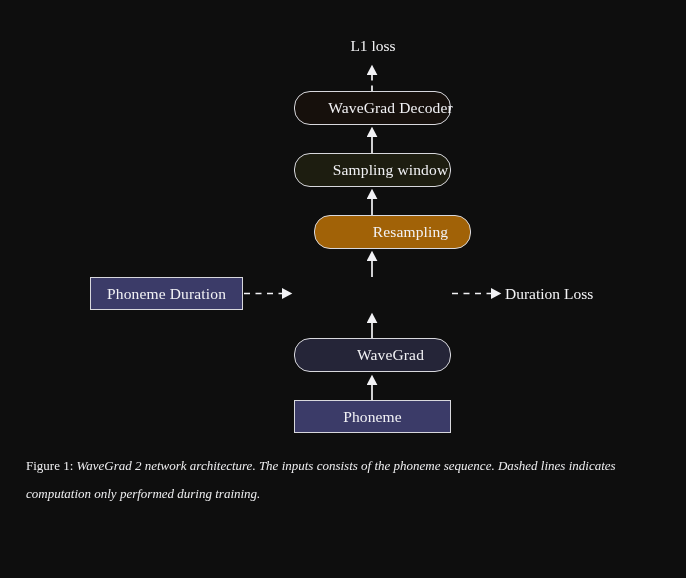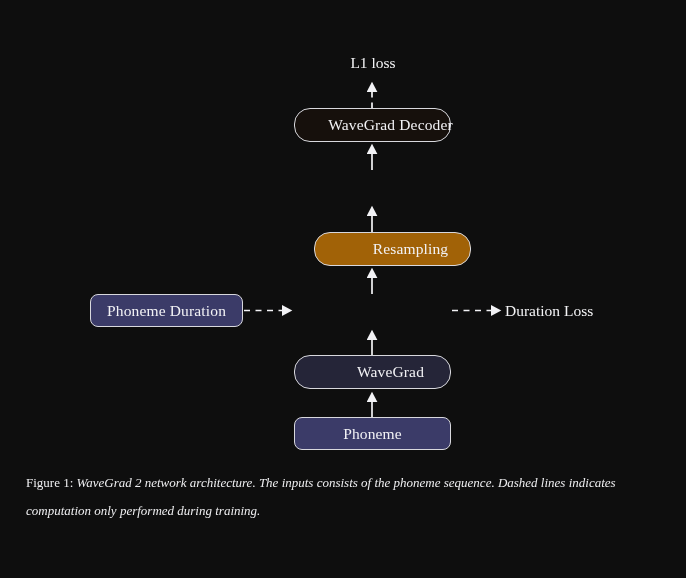--- a/index.html
+++ b/index.html
@@ -4,21 +4,21 @@
 <style>
   html,body{margin:0;padding:0;}
   body{
     width:686px;height:578px;
     background:#0e0e0e;
     font-family:"Liberation Serif", serif;
     overflow:hidden;
     position:relative;
   }
   #figure{
-    position:absolute;left:0;top:17px;width:686px;height:496px;
+    position:absolute;left:0;top:0;width:686px;height:496px;
   }
   
   .canvas{
     position:absolute;left:0;top:0;width:686px;height:448px;
   }
   .node{
     position:absolute;
     box-sizing:border-box;
     display:flex;align-items:center;justify-content:center;
     color:#f2f2f5;
@@ -27,21 +27,21 @@
     white-space:nowrap;
     text-rendering:optimizeLegibility;
   }
   .rounded{
     border:1.3px solid #d8d8dd;
     border-radius:16px;
     padding-left:36px;
   }
   .sharp{
     border:1.3px solid #d8d8dd;
-    border-radius:8px;
+    border-radius:0;
   }
   
   .plain{
     position:absolute;
     color:#f4f4f6;
     font-size:15.5px;
     white-space:nowrap;
     display:flex;align-items:center;
   }
   .edges{
@@ -111,20 +111,23 @@
     </svg>
 
     <div class="plain" style="left:344px;top:34px;width:58px;height:24px;justify-content:center;">
       <span>L1 loss</span>
     </div>
 
     <div class="node rounded" style="left:294px;top:91px;width:157px;height:34px;background:#16100c;">
       <span>WaveGrad Decoder</span>
     </div>
 
+    <div class="node rounded" style="left:294px;top:153px;width:157px;height:34px;background:#1d1d10;">
+      <span>Sampling window</span>
+    </div>
 
     <div class="node rounded" style="left:294px;top:215px;width:157px;height:34px;background:#a16207;margin-left:20px;">
       <span>Resampling</span>
     </div>
 
     <div class="node sharp" style="left:90px;top:277px;width:153px;height:33px;background:#3b3b68;">
       <span>Phoneme Duration</span>
     </div>
 
 

